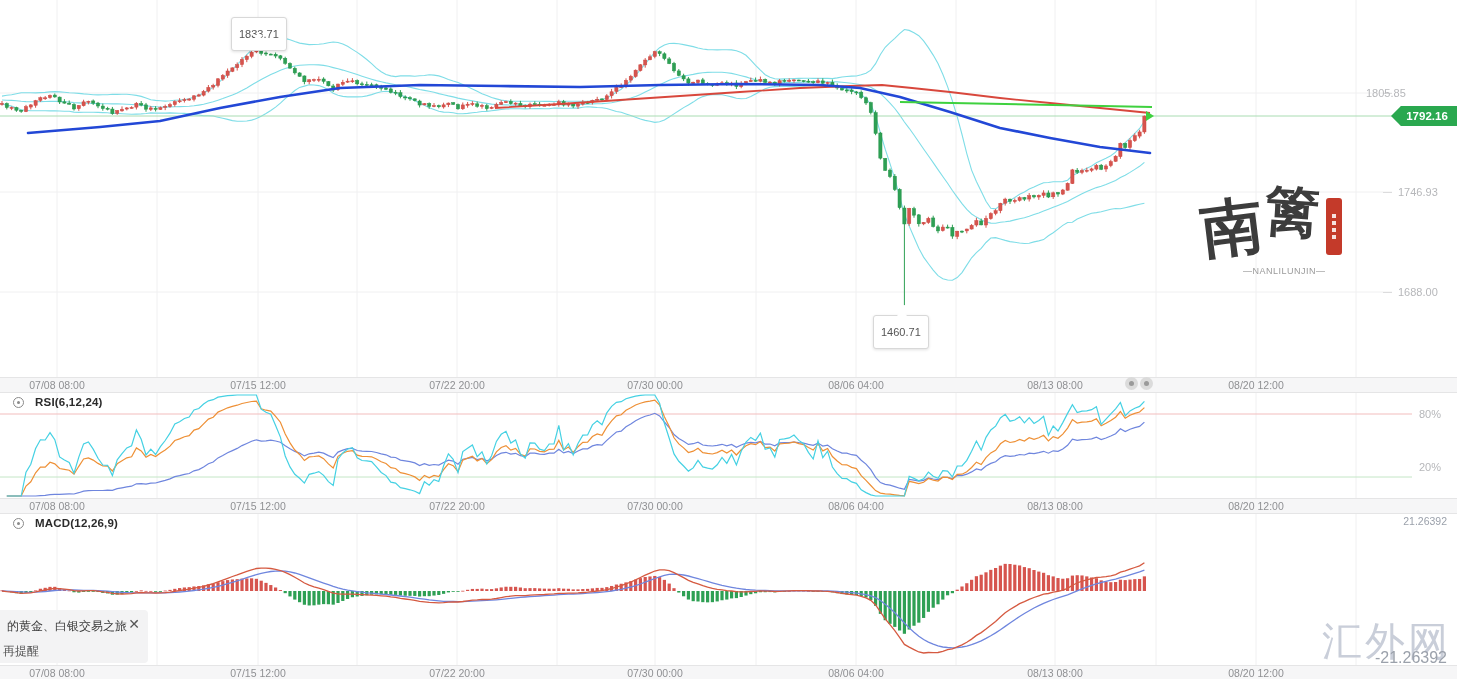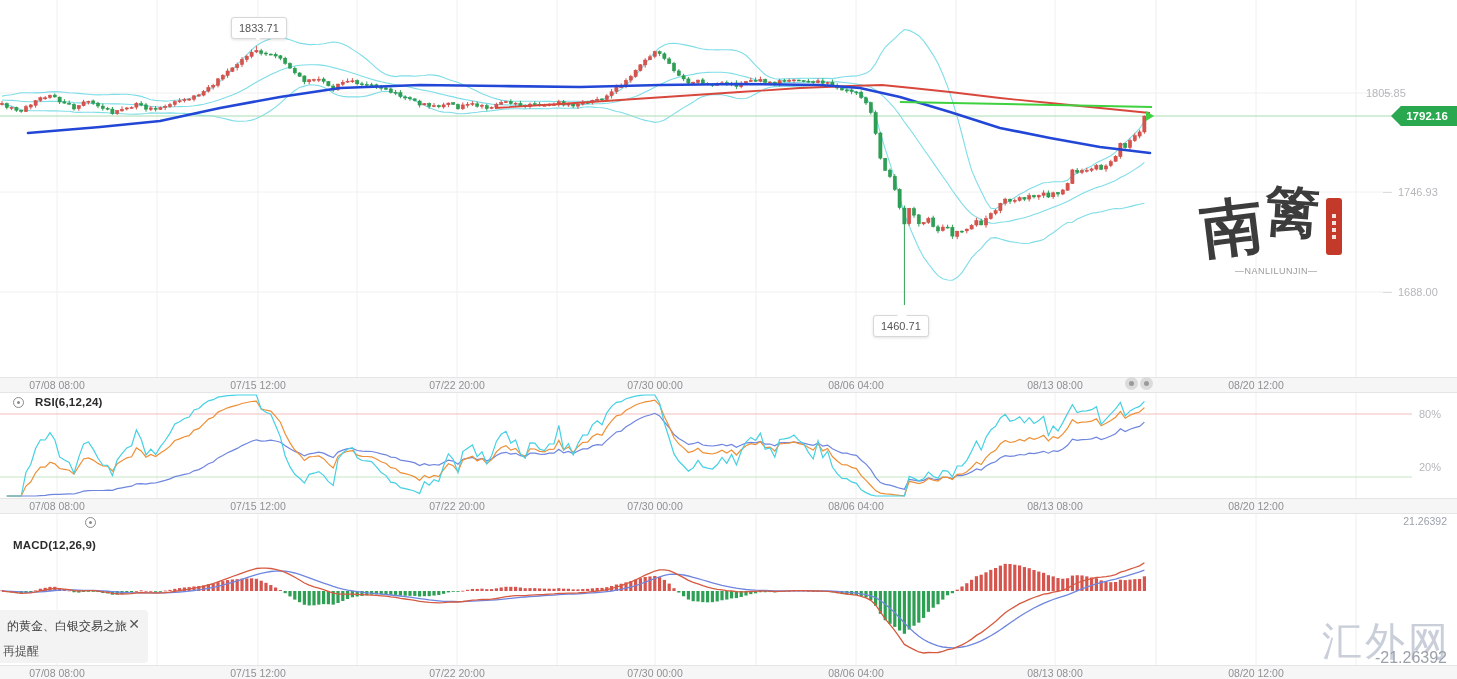--- a/index.html
+++ b/index.html
@@ -5,35 +5,35 @@
   html,body{margin:0;padding:0;background:#fff;}
   body{font-family:"Liberation Sans","DejaVu Sans",sans-serif;}
   #screen{position:relative;width:1457px;height:679px;background:#fff;overflow:hidden;}
   svg{position:absolute;left:0;display:block;}
   .time-strip{position:absolute;left:0;right:0;background:#f6f6f7;border-top:1px solid #e5e5e6;border-bottom:1px solid #e5e5e6;box-sizing:border-box;z-index:4;}
   .time-label{position:absolute;top:1px;width:90px;margin-left:-45px;text-align:center;font-size:10.5px;color:#8f9093;white-space:nowrap;}
   .panel-header{position:absolute;display:flex;align-items:flex-end;gap:11px;z-index:6;}
   .hdr-icon{width:11px;height:11px;border:1.5px solid #8a8a8a;border-radius:50%;position:relative;box-sizing:border-box;}
   .hdr-icon span{position:absolute;left:50%;top:50%;width:3px;height:3px;margin:-1.5px 0 0 -1.5px;border-radius:50%;background:#8a8a8a;}
   .panel-title{font-size:11.5px;font-weight:600;color:#2b2b2b;letter-spacing:.2px;}
-  .ann{position:absolute;background:#fff;border:1px solid #d8d8d8;border-radius:3px;box-shadow:0 1px 3px rgba(0,0,0,.12);font-size:11px;color:#555;padding:4px 7px;z-index:5;white-space:nowrap;}
+  .ann{position:absolute;background:#fff;border:1px solid #d8d8d8;border-radius:3px;box-shadow:0 1px 3px rgba(0,0,0,.12);font-size:11px;color:#555;padding:10px 7px;z-index:5;white-space:nowrap;}
   .caret{position:absolute;width:0;height:0;z-index:6;}
   .axis-label{position:absolute;font-size:11px;color:#b6b7ba;white-space:nowrap;z-index:3;}
   .tickmark{position:absolute;width:9px;height:1px;background:#dcdcdd;z-index:3;}
   #price-badge{position:absolute;left:1391px;top:106px;width:66px;height:20px;background:#2aa84f;color:#fff;font-size:11.5px;font-weight:700;line-height:20px;text-align:center;padding-left:6px;box-sizing:border-box;clip-path:polygon(0 50%,15% 0,100% 0,100% 100%,15% 100%);z-index:7;}
   #nav-dots{position:absolute;left:1125px;top:377px;display:flex;gap:2px;z-index:8;}
   #nav-dots span{width:13px;height:13px;border-radius:50%;background:#dbdbdb;position:relative;}
   #nav-dots span i{position:absolute;left:50%;top:50%;width:5px;height:5px;margin:-2.5px 0 0 -2.5px;border-radius:50%;background:#9a9a9a;}
   #logo{position:absolute;left:1195px;top:182px;width:165px;height:100px;z-index:5;}
   .logo-char{position:absolute;font-family:"DejaVu Serif","Liberation Serif",serif;font-weight:700;color:#3c3c3c;}
   #logo-char-1{left:6px;top:4px;font-size:62px;transform:rotate(-7deg);}
   #logo-char-2{left:70px;top:-6px;font-size:55px;transform:rotate(4deg);}
   #logo-seal{position:absolute;left:131px;top:16px;width:16px;height:57px;background:#c43a2a;border-radius:3px;display:flex;flex-direction:column;align-items:center;justify-content:center;gap:3px;}
   #logo-seal b{width:4px;height:4px;background:#fff;opacity:.85;display:block;}
-  #logo-sub{position:absolute;left:40px;top:84px;font-size:9px;color:#9a9a9a;letter-spacing:.5px;white-space:nowrap;}
+  #logo-sub{position:absolute;left:48px;top:84px;font-size:9px;color:#9a9a9a;letter-spacing:.5px;white-space:nowrap;}
   #watermark{position:absolute;left:1322px;top:614px;font-family:"DejaVu Serif","Liberation Serif",serif;font-size:40px;color:#c9ced9;letter-spacing:3px;z-index:2;white-space:nowrap;}
   #macd-neg-label{position:absolute;right:10px;top:649px;font-size:16px;color:#9ba1ab;z-index:3;}
   #macd-pos-label{position:absolute;right:10px;top:515px;font-size:10.5px;color:#9ba1ab;z-index:3;}
   #popup{position:absolute;left:0;top:610px;width:148px;height:53px;background:#f3f3f4;border-radius:0 4px 4px 0;z-index:9;}
   #popup-line1{position:absolute;left:7px;top:8px;font-size:12px;color:#3c3c3c;white-space:nowrap;}
   #popup-close{position:absolute;right:8px;top:6px;font-size:14px;color:#555;cursor:pointer;}
   #popup-line2{position:absolute;left:3px;top:33px;font-size:12px;color:#555;}
 </style>
 </head>
 <body>
@@ -902,21 +902,21 @@
         <rect x="1118.8" y="65.72987279568643" width="3.2" height="11.270127204313562" fill="#d6544e"></rect>
         <rect x="1123.6000000000001" y="66.08462237449135" width="3.2" height="10.915377625508649" fill="#d6544e"></rect>
         <rect x="1128.4" y="65.60482272107247" width="3.2" height="11.39517727892753" fill="#d6544e"></rect>
         <rect x="1133.2" y="65.13831773393767" width="3.2" height="11.861682266062328" fill="#d6544e"></rect>
         <rect x="1138" y="64.95600906192593" width="3.2" height="12.043990938074074" fill="#d6544e"></rect>
         <rect x="1142.8" y="62.35182303068245" width="3.2" height="14.648176969317543" fill="#d6544e"></rect>
       </g>
       <polyline points="2.0,77.0 6.8,77.1 11.6,77.3 16.4,77.6 21.2,77.9 26.0,78.2 30.8,78.3 35.6,78.2 40.4,77.9 45.2,77.5 50.0,77.0 54.8,76.5 59.6,76.1 64.4,75.9 69.2,75.9 74.0,76.0 78.8,76.2 83.6,76.3 88.4,76.4 93.2,76.4 98.0,76.6 102.8,76.8 107.6,77.1 112.4,77.6 117.2,78.0 122.0,78.4 126.8,78.7 131.6,78.9 136.4,78.9 141.2,78.8 146.0,78.8 150.8,78.8 155.6,78.8 160.4,78.8 165.2,78.8 170.0,78.6 174.8,78.4 179.6,78.0 184.4,77.6 189.2,77.1 194.0,76.5 198.8,75.9 203.6,75.2 208.4,74.3 213.2,73.4 218.0,72.3 222.8,71.1 227.6,69.7 232.4,68.3 237.2,66.8 242.0,65.3 246.8,63.7 251.6,62.1 256.4,60.6 261.2,59.3 266.0,58.3 270.8,57.5 275.6,57.1 280.4,57.0 285.2,57.2 290.0,57.9 294.8,59.0 299.6,60.4 304.4,62.1 309.2,63.9 314.0,65.7 318.8,67.4 323.6,69.1 328.4,70.7 333.2,72.4 338.0,73.9 342.8,75.2 347.6,76.2 352.4,76.9 357.2,77.6 362.0,78.2 366.8,78.8 371.6,79.2 376.4,79.7 381.2,80.1 386.0,80.5 390.8,81.0 395.6,81.5 400.4,82.0 405.2,82.6 410.0,83.2 414.8,83.9 419.6,84.6 424.4,85.2 429.2,85.9 434.0,86.4 438.8,86.9 443.6,87.3 448.4,87.5 453.2,87.5 458.0,87.6 462.8,87.6 467.6,87.4 472.4,87.2 477.2,86.9 482.0,86.6 486.8,86.4 491.6,86.1 496.4,85.8 501.2,85.4 506.0,84.8 510.8,84.3 515.6,83.8 520.4,83.4 525.2,83.0 530.0,82.6 534.8,82.3 539.6,82.0 544.4,81.7 549.2,81.4 554.0,81.1 558.8,80.7 563.6,80.4 568.4,80.2 573.2,80.0 578.0,79.8 582.8,79.5 587.6,79.2 592.4,78.9 597.2,78.5 602.0,78.1 606.8,77.6 611.6,77.0 616.4,76.2 621.2,75.3 626.0,74.2 630.8,73.0 635.6,71.6 640.4,70.0 645.2,68.2 650.0,66.4 654.8,64.5 659.6,62.8 664.4,61.4 669.2,60.4 674.0,60.1 678.8,60.3 683.6,61.0 688.4,62.0 693.2,63.3 698.0,64.6 702.8,66.0 707.6,67.4 712.4,68.8 717.2,70.1 722.0,71.3 726.8,72.3 731.6,73.3 736.4,74.2 741.2,74.9 746.0,75.5 750.8,75.9 755.6,76.2 760.4,76.3 765.2,76.5 770.0,76.6 774.8,76.8 779.6,76.9 784.4,76.9 789.2,76.9 794.0,76.9 798.8,76.8 803.6,76.8 808.4,76.8 813.2,76.8 818.0,76.8 822.8,76.9 827.6,77.0 832.4,77.1 837.2,77.4 842.0,77.8 846.8,78.2 851.6,78.7 856.4,79.2 861.2,79.8 866.0,80.6 870.8,81.8 875.6,83.6 880.4,86.5 885.2,90.2 890.0,94.3 894.8,98.7 899.6,103.7 904.4,109.0 909.2,113.9 914.0,118.2 918.8,122.2 923.6,125.5 928.4,128.1 933.2,130.2 938.0,131.9 942.8,133.0 947.6,133.5 952.4,133.8 957.2,133.6 962.0,133.0 966.8,132.1 971.6,130.7 976.4,128.8 981.2,126.8 986.0,124.4 990.8,121.8 995.6,118.9 1000.4,115.8 1005.2,112.4 1010.0,109.0 1014.8,105.7 1019.6,102.5 1024.4,99.5 1029.2,96.7 1034.0,94.0 1038.8,91.6 1043.6,89.3 1048.4,87.4 1053.2,85.5 1058.0,83.9 1062.8,82.4 1067.6,80.8 1072.4,78.9 1077.2,76.9 1082.0,74.9 1086.8,73.1 1091.6,71.4 1096.4,69.8 1101.2,68.5 1106.0,67.3 1110.8,66.2 1115.6,65.1 1120.4,63.7 1125.2,62.3 1130.0,60.9 1134.8,59.4 1139.6,57.9 1144.4,56.1" fill="none" stroke="#6f86de" stroke-width="1.3"></polyline>
       <polyline points="2.0,77.0 6.8,77.6 11.6,78.0 16.4,78.7 21.2,79.3 26.0,79.2 30.8,78.8 35.6,77.9 40.4,76.8 45.2,76.0 50.0,75.0 54.8,74.4 59.6,74.7 64.4,75.1 69.2,75.6 74.0,76.7 78.8,77.0 83.6,76.8 88.4,76.6 93.2,76.6 98.0,77.1 102.8,77.8 107.6,78.3 112.4,79.4 117.2,79.9 122.0,80.0 126.8,79.8 131.6,79.6 136.4,78.9 141.2,78.5 146.0,78.8 150.8,78.8 155.6,79.0 160.4,78.8 165.2,78.6 170.0,78.1 174.8,77.3 179.6,76.5 184.4,75.8 189.2,75.2 194.0,74.2 198.8,73.4 203.6,72.3 208.4,71.0 213.2,69.7 218.0,67.9 222.8,66.1 227.6,64.3 232.4,62.5 237.2,60.9 242.0,59.1 246.8,57.4 251.6,55.8 256.4,54.5 261.2,54.1 266.0,54.2 270.8,54.5 275.6,55.3 280.4,56.5 285.2,58.3 290.0,60.6 294.8,63.3 299.6,66.0 304.4,69.0 309.2,71.2 314.0,72.9 318.8,74.2 323.6,75.6 328.4,77.3 333.2,79.2 338.0,79.9 342.8,80.1 347.6,80.1 352.4,80.1 357.2,80.4 362.0,80.7 366.8,80.9 371.6,81.1 376.4,81.4 381.2,81.8 386.0,82.2 390.8,82.9 395.6,83.4 400.4,84.3 405.2,85.0 410.0,85.7 414.8,86.3 419.6,87.3 424.4,87.8 429.2,88.4 434.0,88.7 438.8,88.9 443.6,88.7 448.4,88.2 453.2,87.8 458.0,88.0 462.8,87.5 467.6,86.8 472.4,86.1 477.2,85.9 482.0,85.4 486.8,85.5 491.6,85.2 496.4,84.5 501.2,83.6 506.0,82.7 510.8,82.2 515.6,81.7 520.4,81.6 525.2,81.6 530.0,81.2 534.8,80.8 539.6,80.6 544.4,80.5 549.2,80.2 554.0,79.9 558.8,79.3 563.6,79.3 568.4,79.1 573.2,79.1 578.0,78.9 582.8,78.5 587.6,78.2 592.4,77.6 597.2,77.0 602.0,76.6 606.8,75.7 611.6,74.5 616.4,73.0 621.2,71.7 626.0,69.9 630.8,68.0 635.6,65.9 640.4,63.5 645.2,61.2 650.0,59.1 654.8,57.0 659.6,55.8 664.4,55.8 669.2,56.7 674.0,58.7 678.8,61.1 683.6,63.6 688.4,66.3 693.2,68.4 698.0,69.9 702.8,71.6 707.6,73.1 712.4,74.4 717.2,75.3 722.0,75.9 726.8,76.6 731.6,77.0 736.4,77.7 741.2,77.9 746.0,77.8 750.8,77.5 755.6,77.3 760.4,76.9 765.2,77.1 770.0,77.1 774.8,77.5 779.6,77.3 784.4,77.1 789.2,76.9 794.0,76.7 798.8,76.6 803.6,76.6 808.4,76.7 813.2,77.0 818.0,76.9 822.8,77.2 827.6,77.3 832.4,77.8 837.2,78.5 842.0,79.3 846.8,80.0 851.6,80.6 856.4,81.2 861.2,82.3 866.0,83.9 870.8,86.4 875.6,91.0 880.4,97.9 885.2,104.8 890.0,110.7 894.8,116.7 899.6,123.4 904.4,130.4 909.2,133.1 914.0,135.6 918.8,138.0 923.6,139.0 928.4,138.5 933.2,138.6 938.0,138.5 942.8,137.3 947.6,135.6 952.4,134.9 957.2,132.9 962.0,130.8 966.8,128.2 971.6,125.1 976.4,121.4 981.2,118.6 986.0,115.1 990.8,111.2 995.6,107.4 1000.4,103.1 1005.2,98.8 1010.0,95.5 1014.8,92.6 1019.6,89.7 1024.4,87.6 1029.2,85.3 1034.0,83.5 1038.8,81.9 1043.6,80.2 1048.4,79.5 1053.2,78.2 1058.0,77.4 1062.8,76.2 1067.6,74.4 1072.4,71.2 1077.2,69.0 1082.0,67.2 1086.8,65.8 1091.6,64.7 1096.4,63.5 1101.2,63.2 1106.0,62.7 1110.8,61.8 1115.6,60.6 1120.4,58.1 1125.2,56.9 1130.0,55.2 1134.8,53.5 1139.6,51.9 1144.4,48.8" fill="none" stroke="#d55a41" stroke-width="1.3"></polyline>
     </svg>
-  <div class="panel-header" style="left:13px;top:517px;flex-direction:column;">
+  <div class="panel-header" style="left:13px;top:517px;">
     <span class="hdr-icon">
         <span></span>
       </span>
     <span class="panel-title">MACD(12,26,9)</span>
   </div>
   <div id="macd-pos-label">21.26392</div>
   <div id="macd-neg-label">-21.26392</div>
 
   <div class="time-strip" id="strip3" style="top:665px;height:14px;border-bottom:none;">
       <div class="time-label" style="left: 57px;">07/08 08:00</div>

